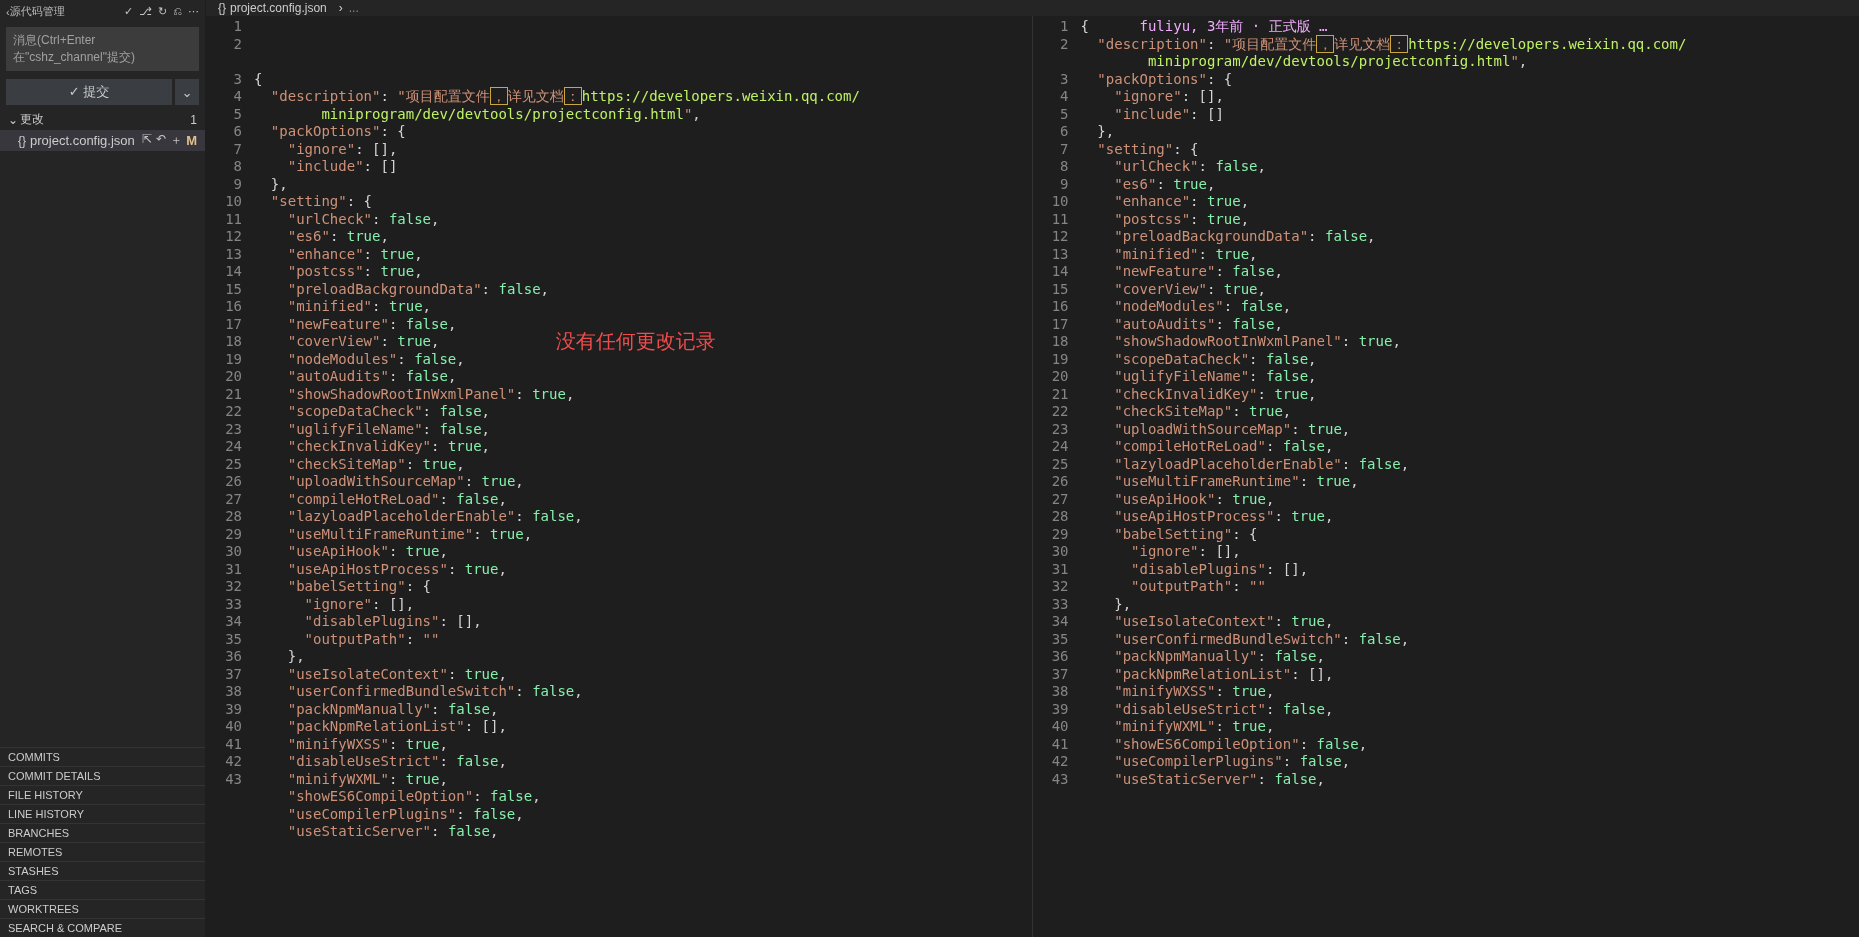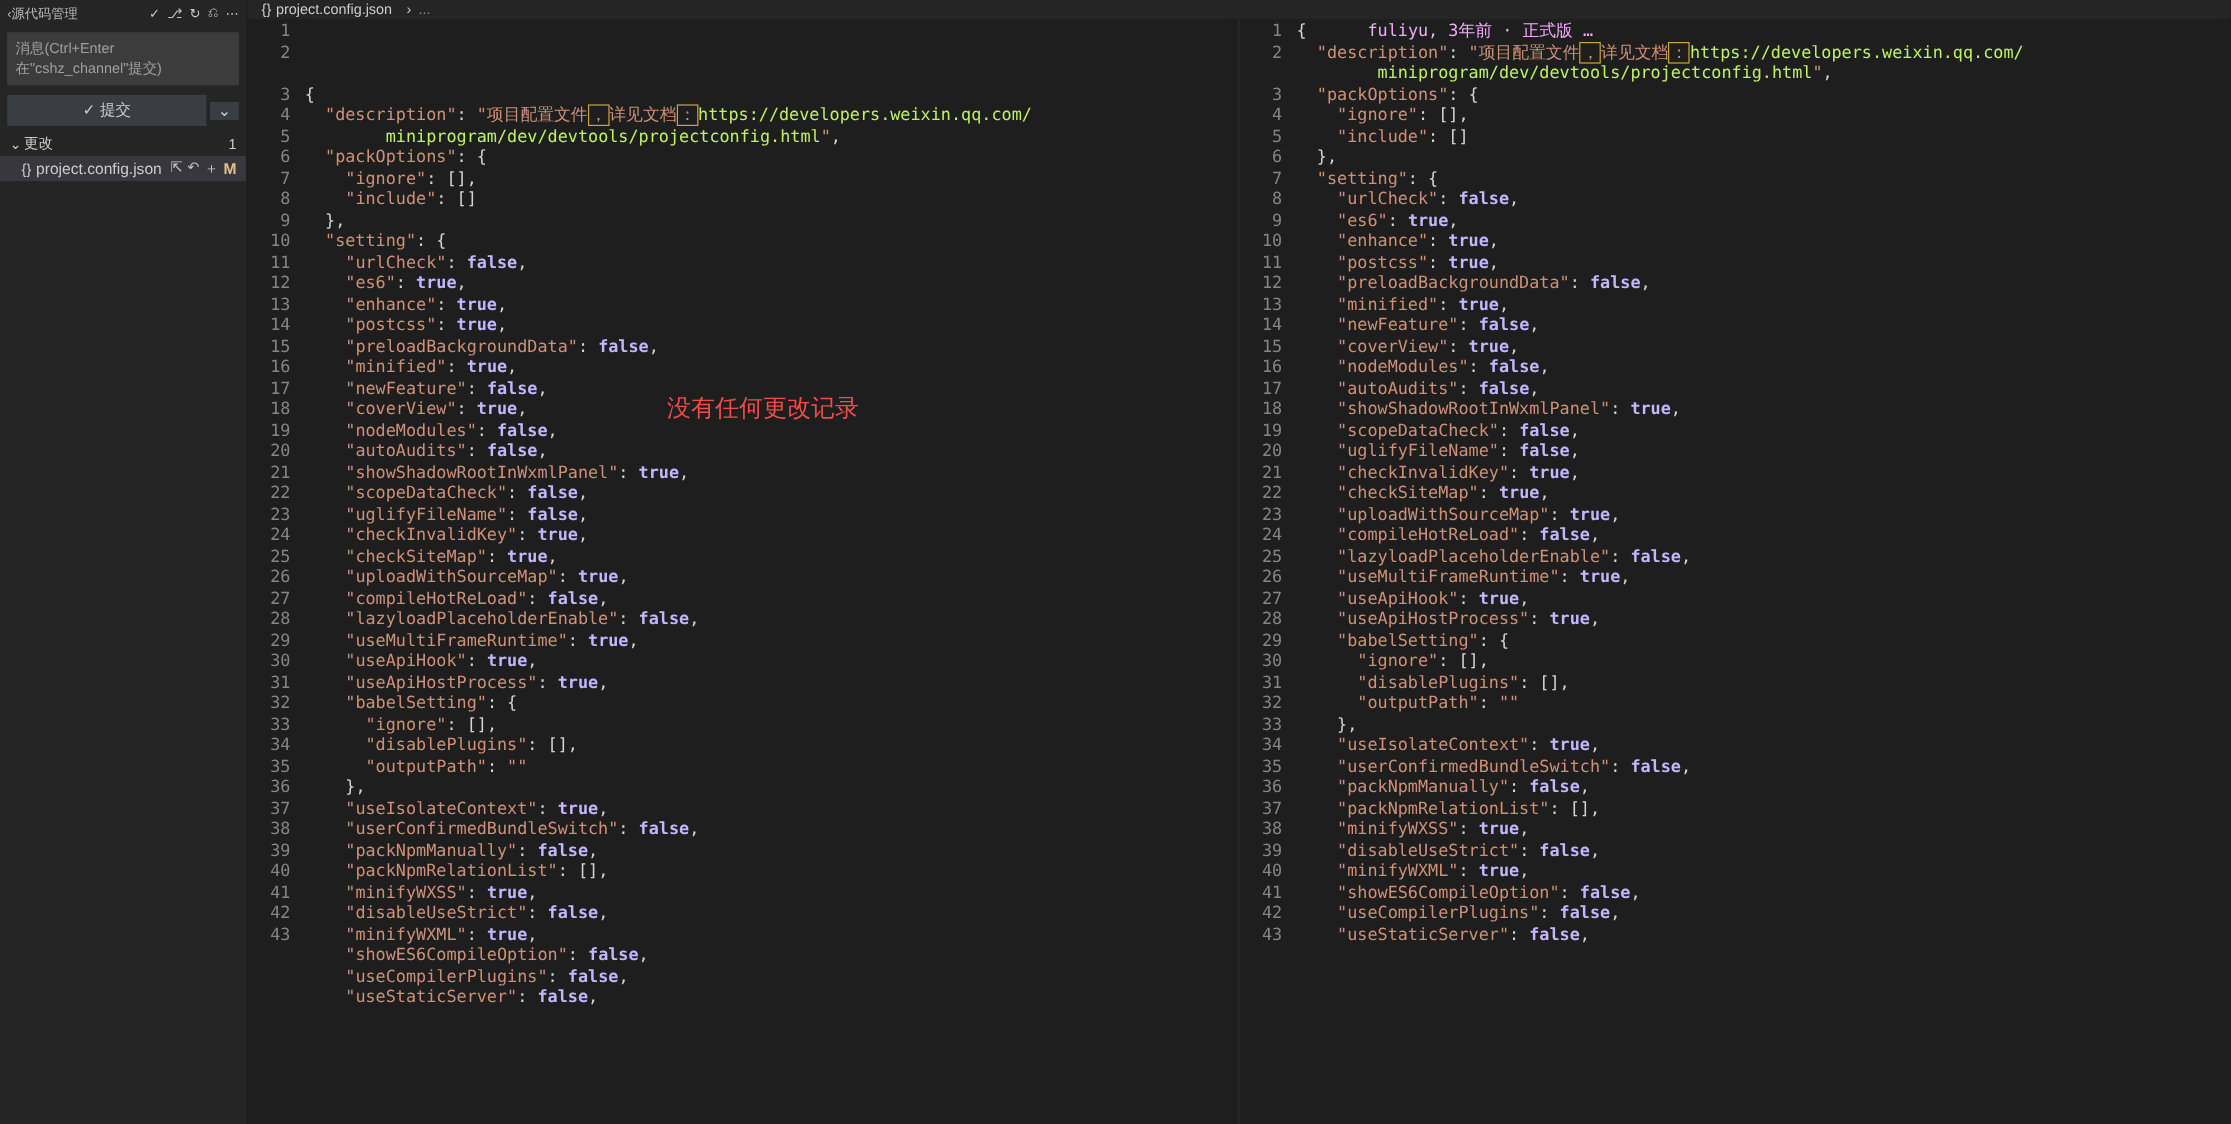--- a/index.html
+++ b/index.html
@@ -31,21 +31,21 @@
 .scm-icons { display: flex; gap: 6px; }
 .scm-icons span { cursor: pointer; color: #c5c5c5; }
 .commit-input {
   margin: 4px 6px;
   padding: 4px 6px;
   background: #3c3c3c;
   border: 1px solid #3c3c3c;
   color: #a0a0a0;
   font-size: 12px;
 }
-.commit-row { display: flex; margin: 4px 6px 4px 6px; gap: 3px; align-items: center; }
+.commit-row { display: flex; margin: 4px 6px 4px 6px; gap: 3px; }
 .commit-btn {
   flex: 1;
   background: #3a3d41;
   color: #cccccc;
   border: none;
   padding: 4px;
   cursor: pointer;
   font-size: 13px;
 }
 .commit-drop {
@@ -132,21 +132,21 @@
   padding: 2px 0;
   white-space: pre;
   color: #d4d4d4;
   position: relative;
 }
 .line { height: 17.5px; }
 .tok-brace { color: #d4d4d4; }
 .tok-key { color: #ce9178; }
 .tok-str { color: #ce9178; }
 .tok-punc { color: #d4d4d4; }
-.tok-bool { color: #c4b5fd; font-weight: bold; }
+.tok-bool { color: #86efac; }
 .tok-link { color: #bef264; }
 .blame-hint { color: #f0abfc; font-style: normal; }
 .hl-box { border: 1px solid #c9a73e; padding: 0 1px;}
 .no-change-msg {
   position: absolute;
   top: 317px;
   left: 50%;
   transform: translateX(-50%);
   color: #f14c4c;
   font-size: 20px;
@@ -188,20 +188,32 @@
     <span class="file-icon">{}</span>
     <span class="file-name">project.config.json</span>
     <span class="file-actions">
       <span>⇱</span>
       <span>↶</span>
       <span>＋</span>
     </span>
     <span class="m-badge">M</span>
   </div>
   <div class="sidebar-spacer"></div>
+  <div class="panel-list" id="panel-list">
+      <div class="panel-item">COMMITS</div>
+      <div class="panel-item">COMMIT DETAILS</div>
+      <div class="panel-item">FILE HISTORY</div>
+      <div class="panel-item">LINE HISTORY</div>
+      <div class="panel-item">BRANCHES</div>
+      <div class="panel-item">REMOTES</div>
+      <div class="panel-item">STASHES</div>
+      <div class="panel-item">TAGS</div>
+      <div class="panel-item">WORKTREES</div>
+      <div class="panel-item">SEARCH &amp; COMPARE</div>
+    </div>
 </div>
 
 <div class="main">
   <div class="tab-bar">
     <div class="tab">
       <span>{}</span>
       <span>project.config.json</span>
     </div>
     <span>›</span>
     <span class="breadcrumb">...</span>

